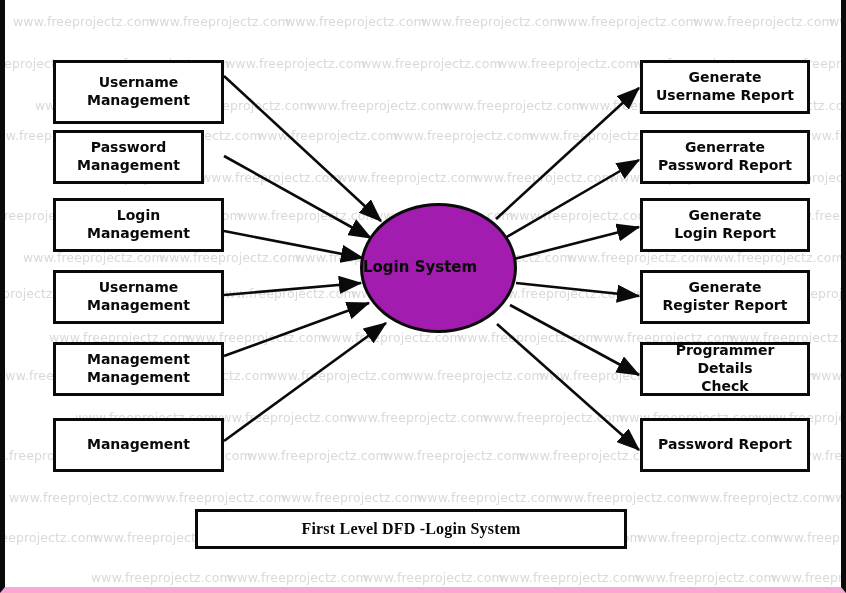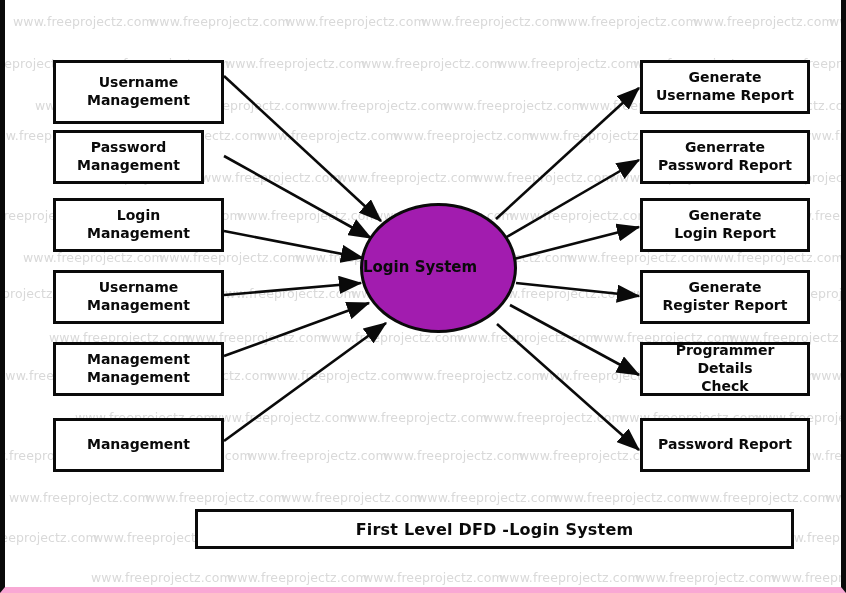--- a/index.html
+++ b/index.html
@@ -319,18 +319,18 @@
         <span class="lbl">Check</span>
       </div>
     </div>
 
     <div class="proc-box" style="left:635px; top:418px; width:170px; height:54px;">
       <div>
         <span class="lbl">Password Report</span>
       </div>
     </div>
 
-    <div class="caption-box" style="left:190px; top:509px; width:599px; height:40px;">
+    <div class="caption-box" style="left:190px; top:509px; width:432px; height:40px;font-family:Liberation Serif, serif;">
       <span>First Level DFD -Login System</span>
     </div>
 
   </div>
 </div>
 
 </body></html>

